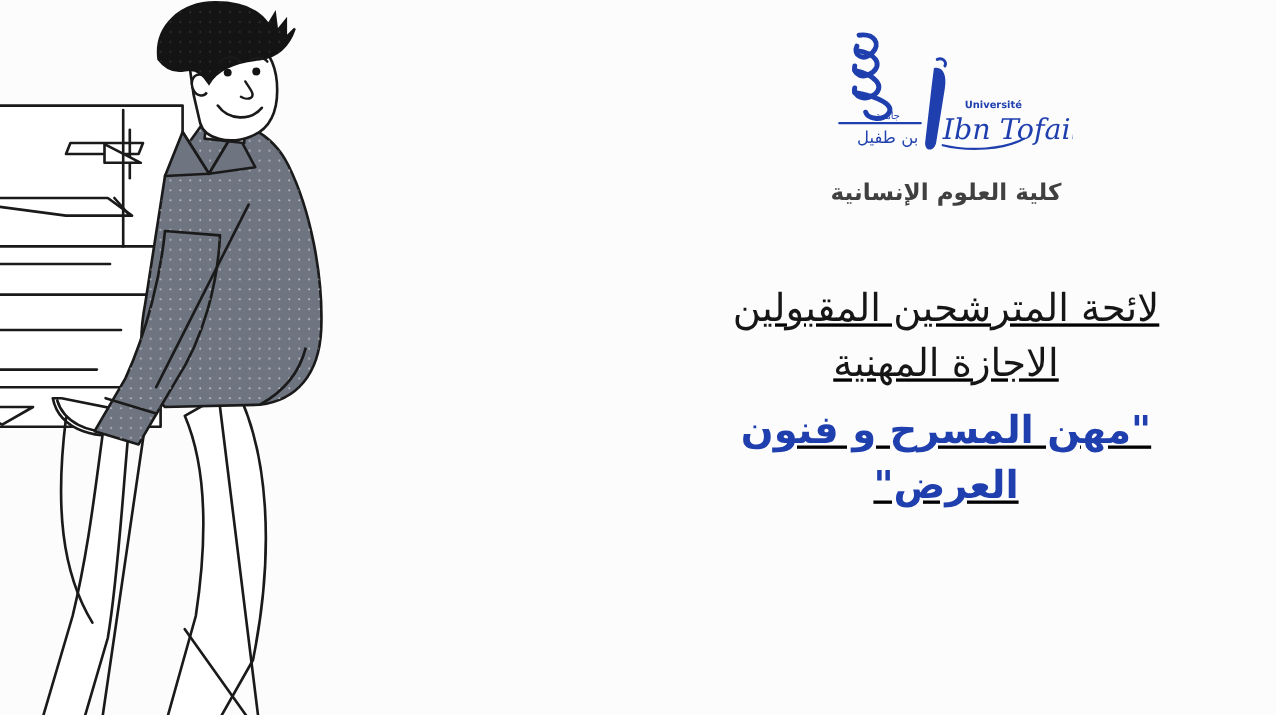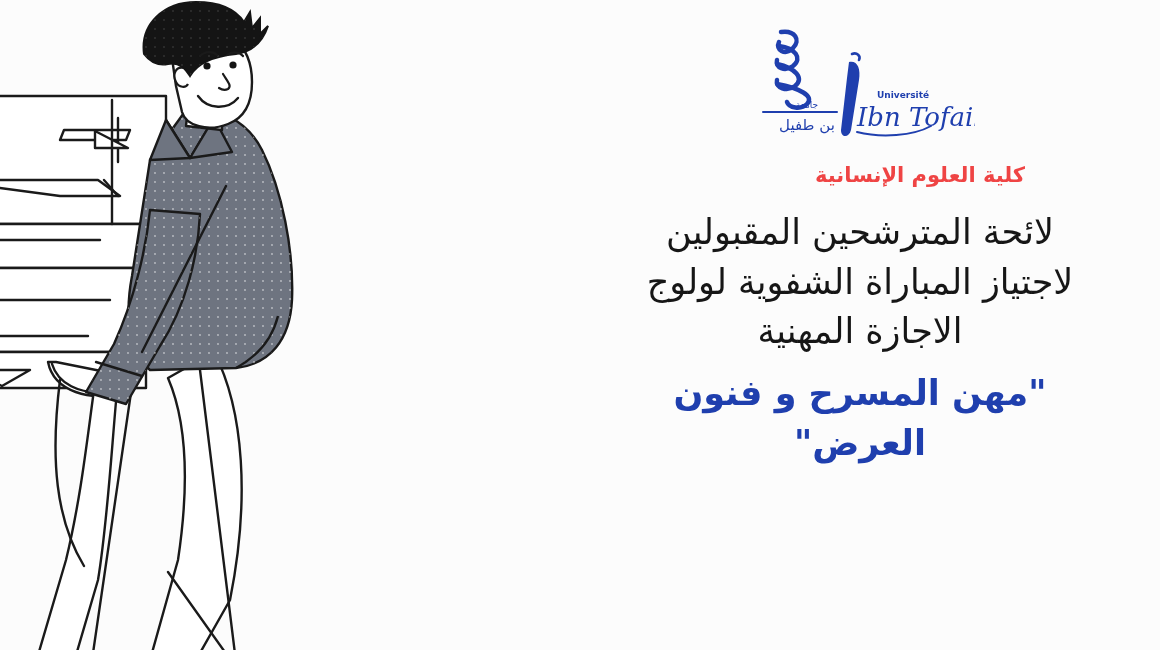--- a/index.html
+++ b/index.html
@@ -53,35 +53,37 @@
   #logo-block {
     width: 230px;
     height: 130px;
     position: relative;
     margin-bottom: 4px;
   }
   #logo-block svg { display:block; }
 
   
   #faculty-name {
-    color: #ef4444;
+    color: #404040;
     font-weight: bold;
     font-size: 21px;
     line-height: 1.28;
+    text-align: center;
     width: 330px;
     margin-top: 2px;
     direction: rtl;
   }
 
   
   #heading-wrap {
-    margin-top: 19px;
+    margin-top: 68px;
     width: 560px;
     text-align: center;
     direction: rtl;
+    text-decoration: underline;
   }
   #heading-main {
     color: #161616;
     font-size: 35px;
     font-weight: 400;
     line-height: 1.42;
     letter-spacing: 0px;
     text-align: center;
     direction: rtl;
   }
@@ -256,21 +258,20 @@
       </svg>
     </div>
 
     <div id="faculty-name">
       <div>كلية العلوم الإنسانية</div>
     </div>
 
     <div id="heading-wrap">
       <div id="heading-main">
         <div>لائحة المترشحين المقبولين</div>
-        <div>لاجتياز المباراة الشفوية لولوج</div>
         <div>الاجازة المهنية</div>
       </div>
       <div id="heading-program">
         <div>"مهن المسرح و فنون</div>
         <div>العرض"</div>
       </div>
     </div>
 
   </div>
 </div>

